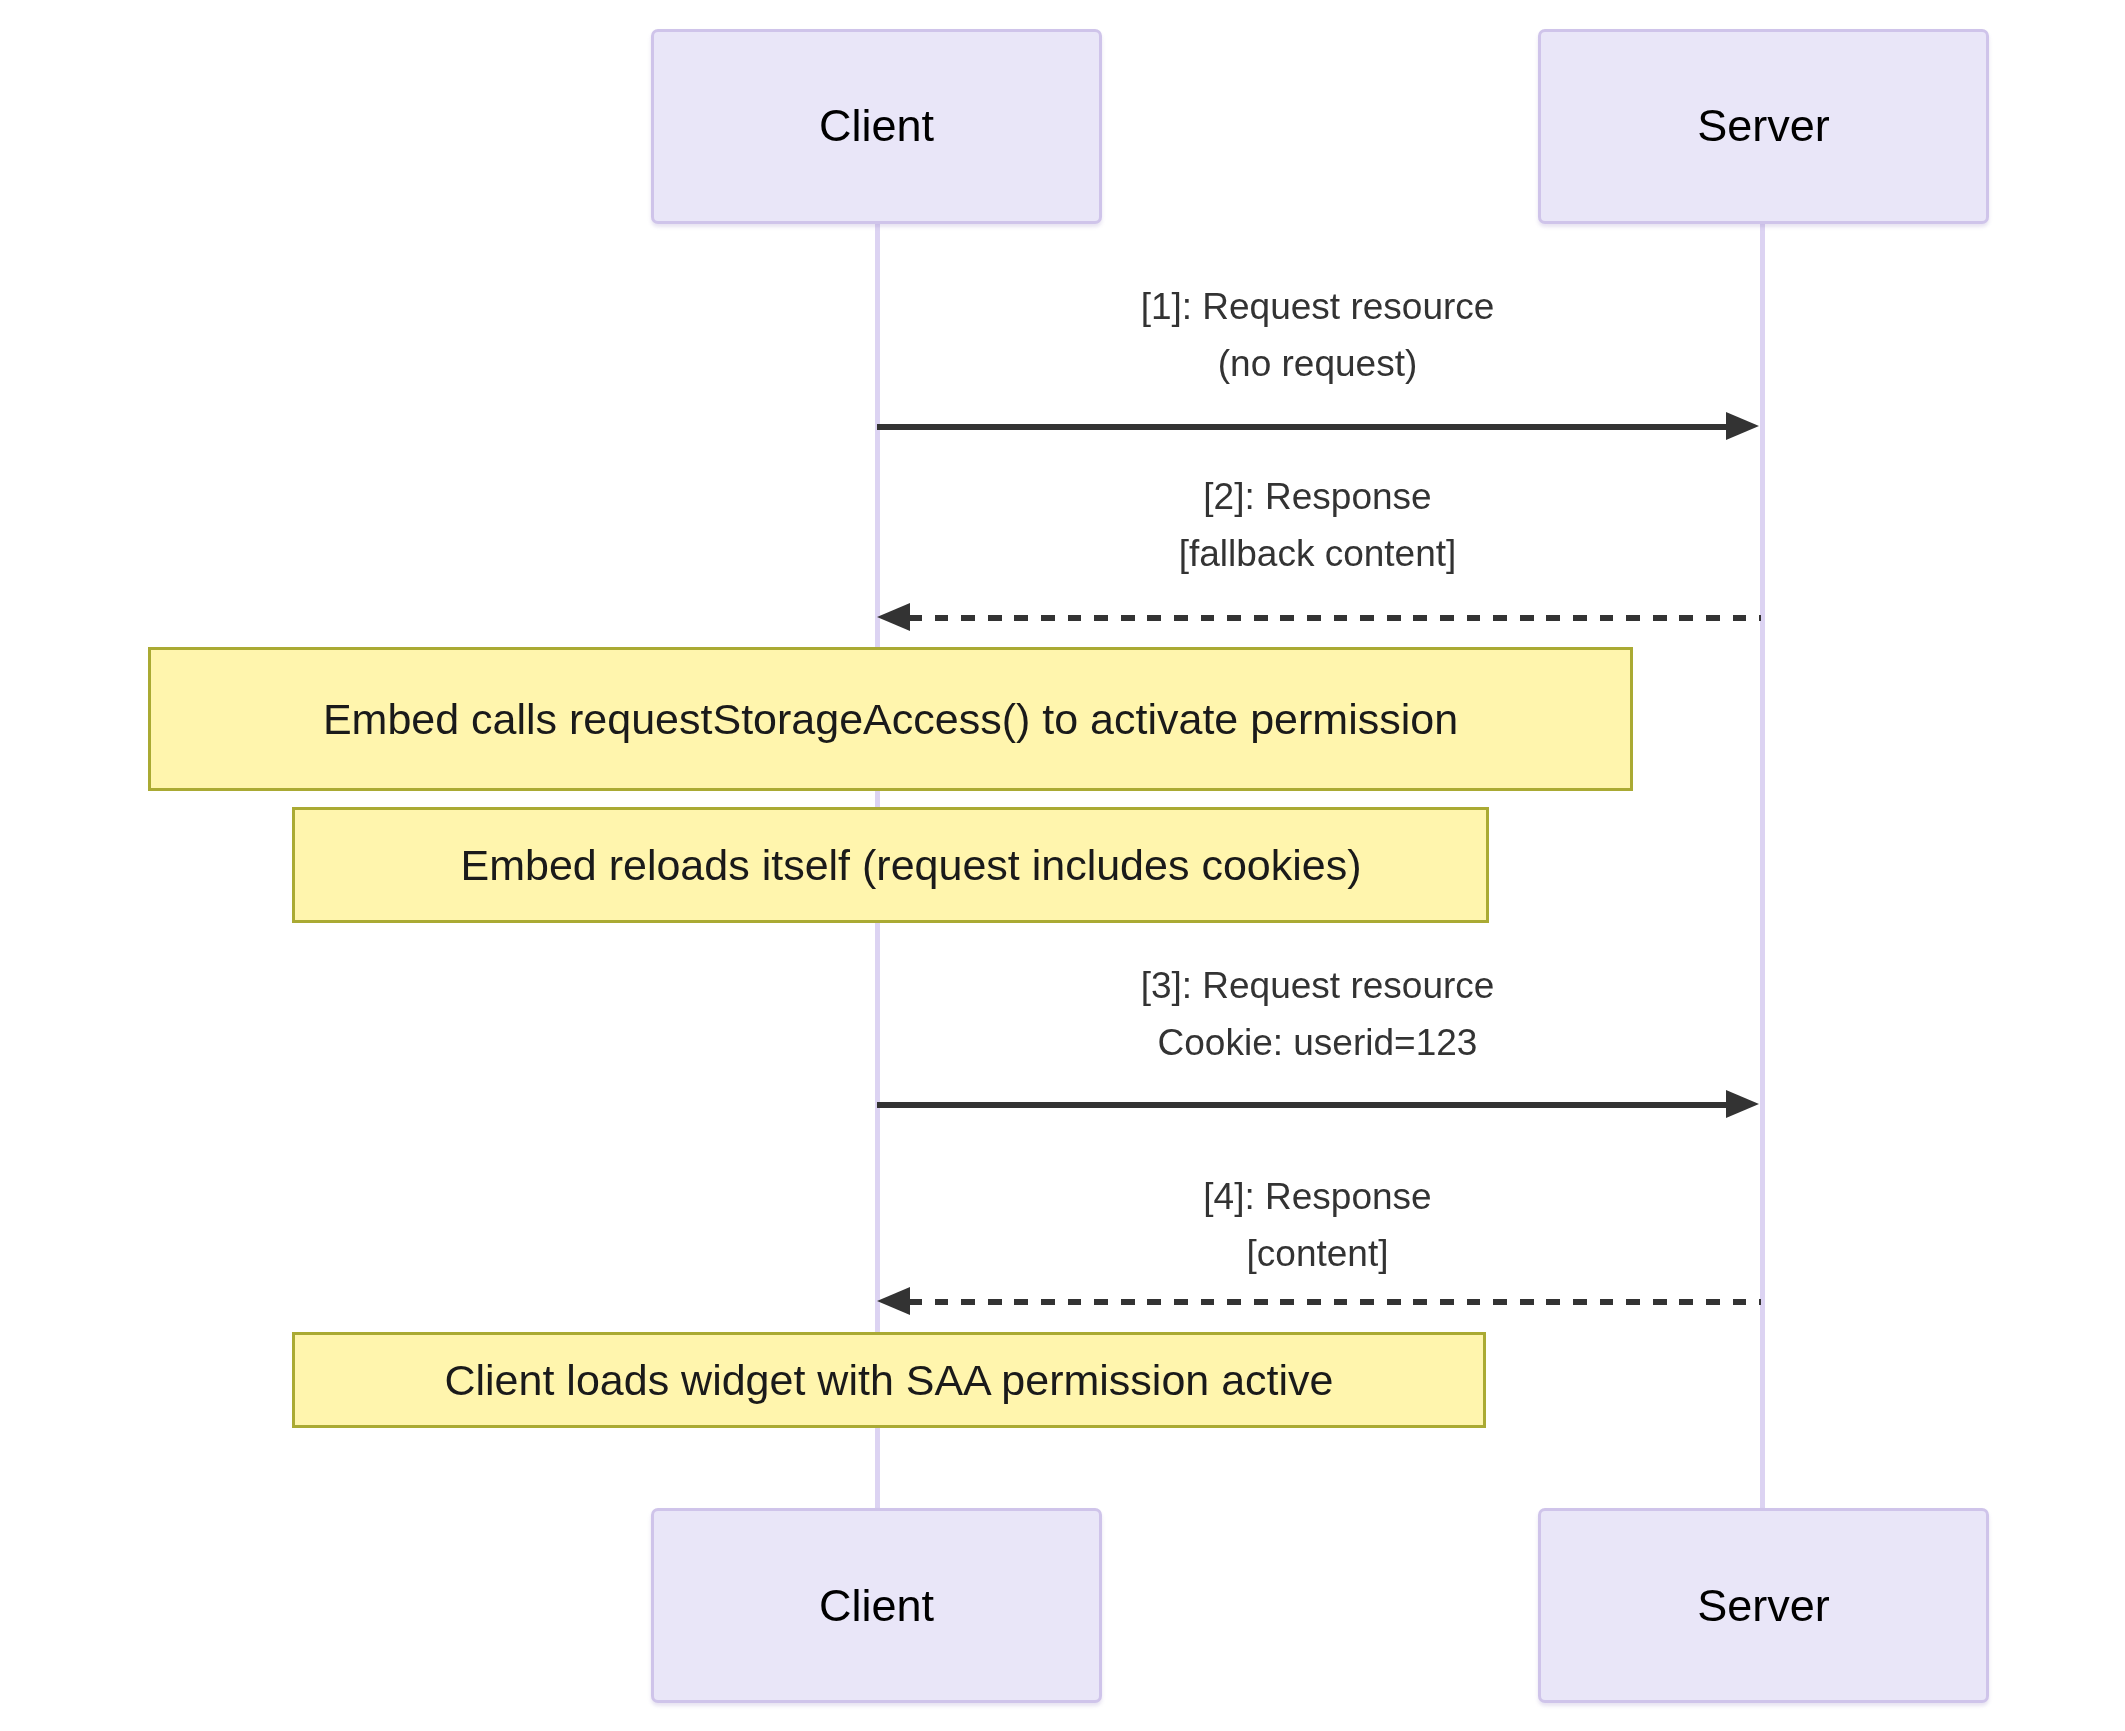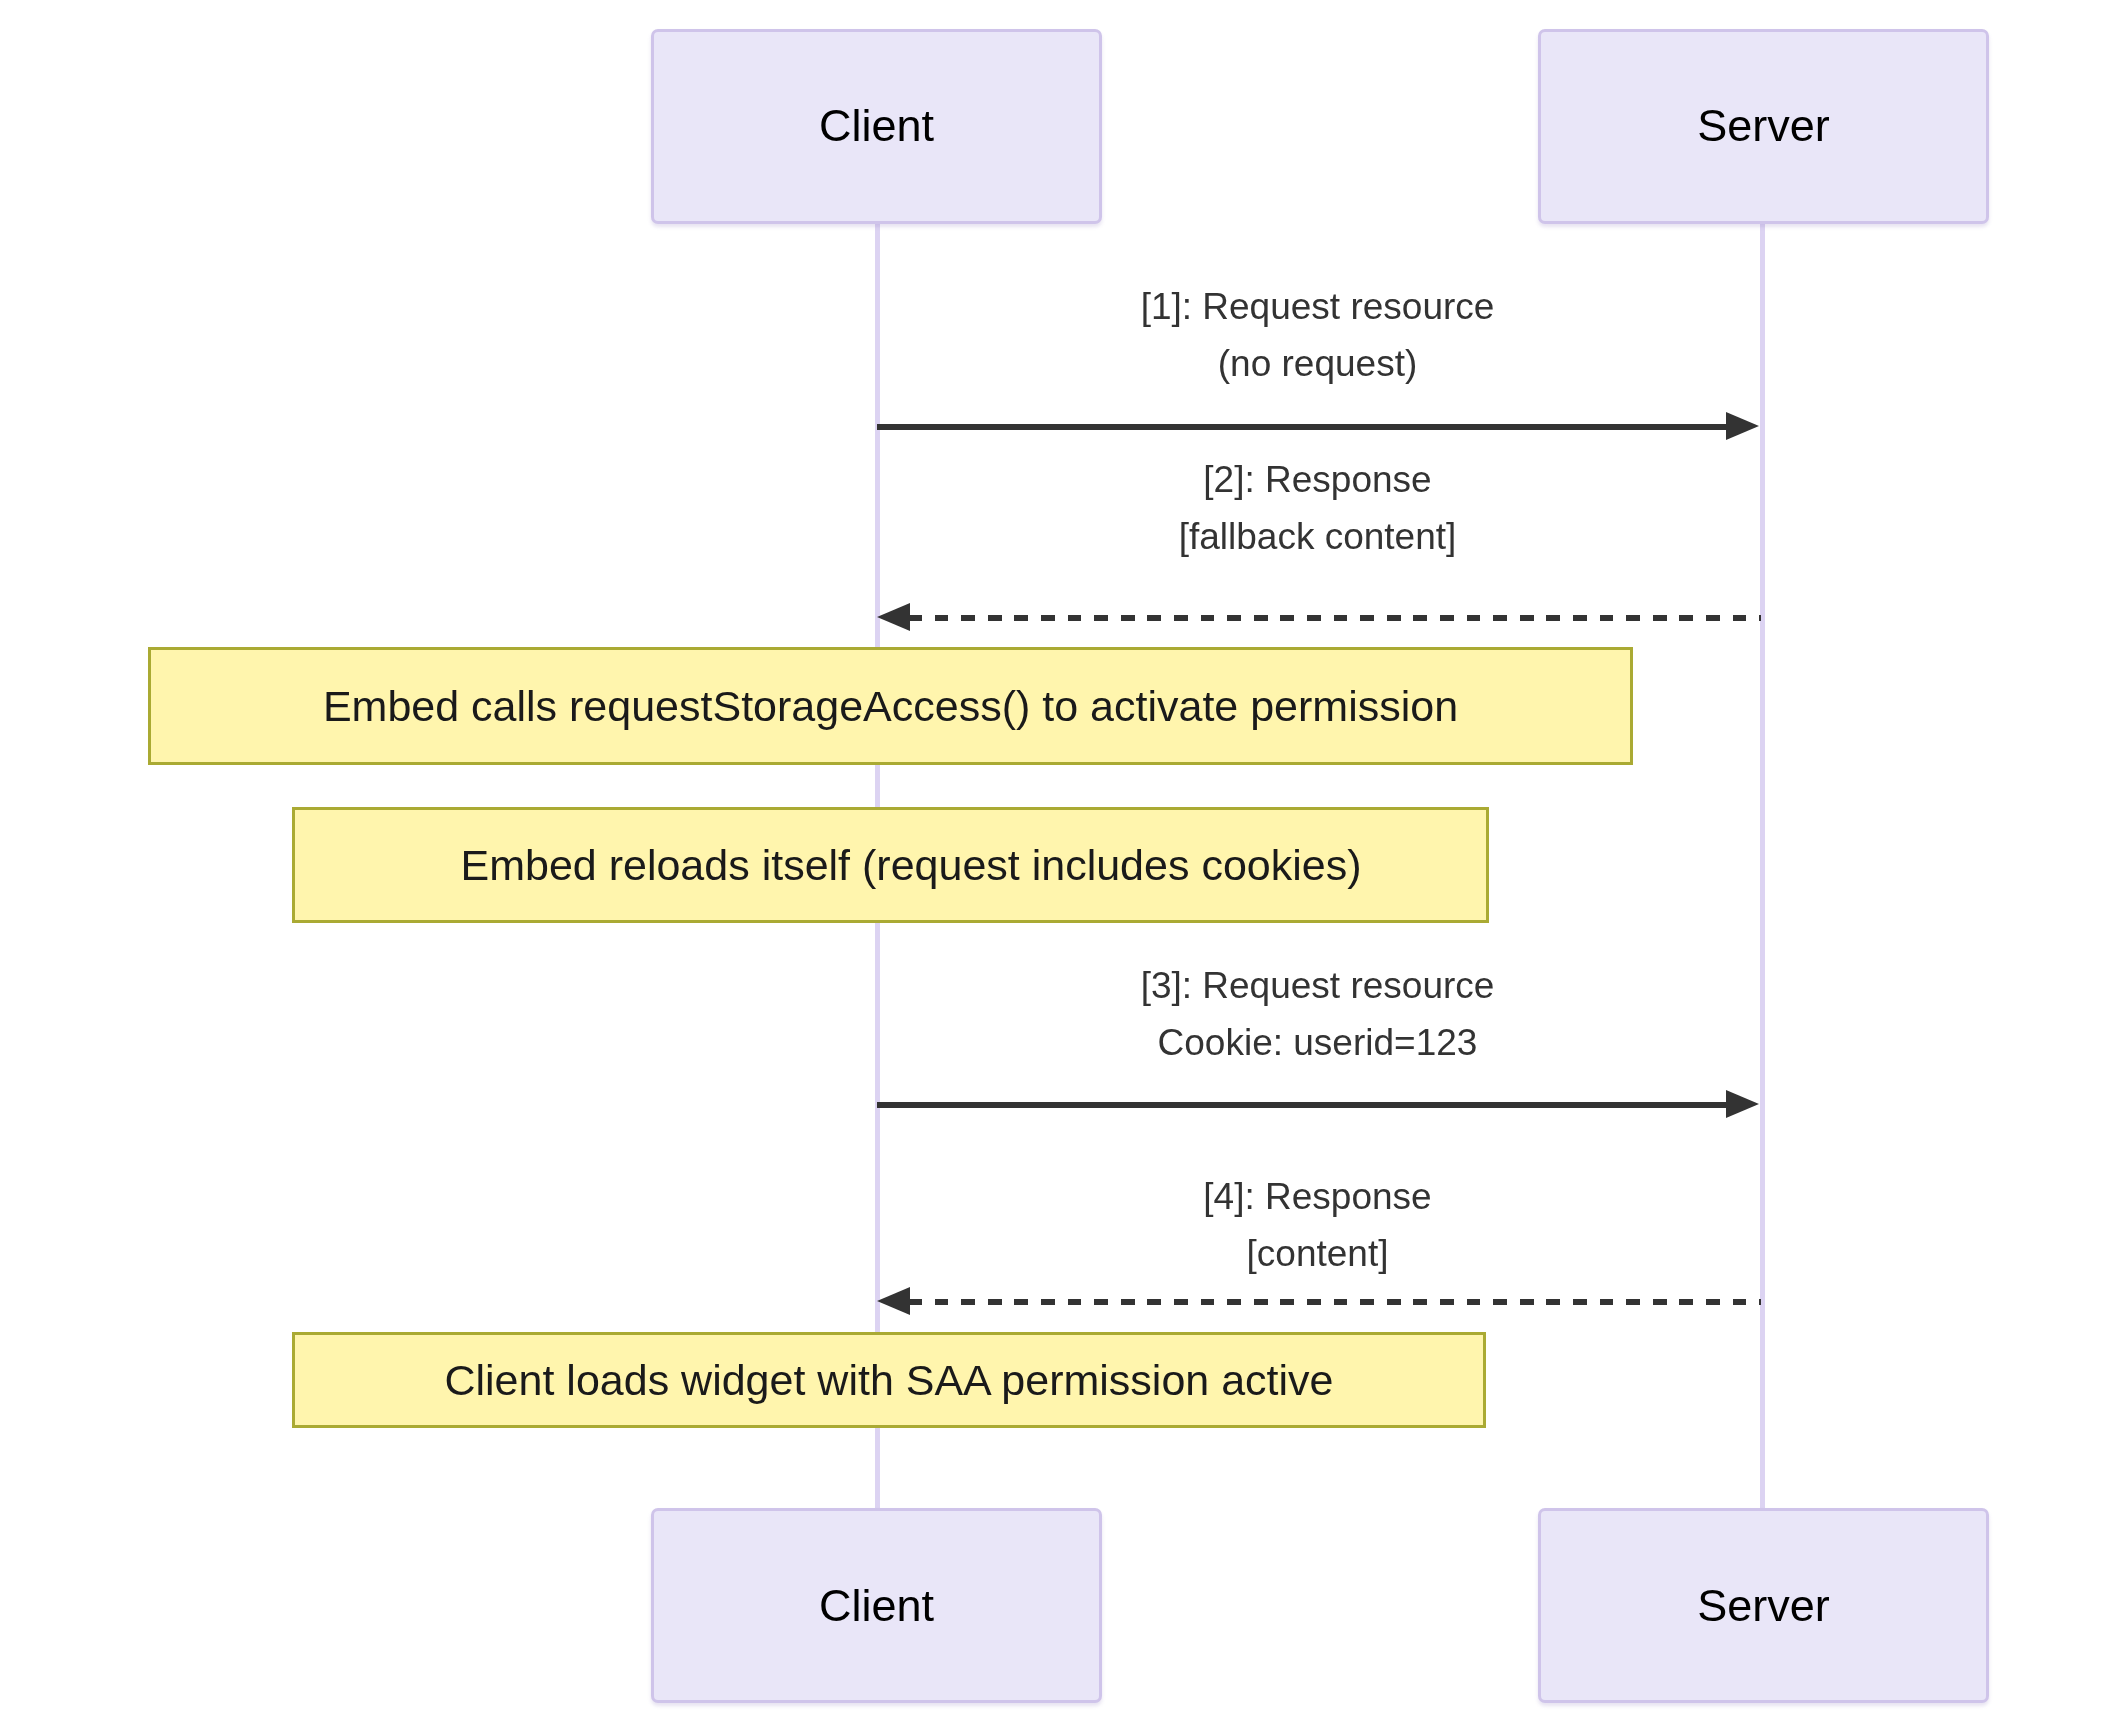--- a/index.html
+++ b/index.html
@@ -44,21 +44,21 @@
   .lifeline.client{left:875px;}
   .lifeline.server{left:1760px;}
   
   .msg-text{
     position:absolute;left:825px;width:985px;
     text-align:center;
     font-size:37px;line-height:57px;
     color:var(--message_color);
   }
   .msg-text.m1{top:278px;}
-  .msg-text.m2{top:451px;}
+  .msg-text.m2{top:468px;}
   .msg-text.m3{top:957px;}
   .msg-text.m4{top:1168px;}
   
   .arrow-line{
     position:absolute;height:5.9px;background:var(--message_color);
   }
   .arrow-line.dashed{
     background:repeating-linear-gradient(90deg,var(--message_color) 0 13.8px,transparent 13.8px 26.6px);
   }
   .arrowhead{
@@ -83,21 +83,21 @@
   
   .note{
     position:absolute;
     background:var(--note_fill);
     border:3px solid var(--note_border);
     box-sizing:border-box;
     display:flex;align-items:center;justify-content:center;
     font-size:43px;color:var(--text_color);
     text-align:center;
   }
-  .note.n1{left:148px;top:647px;width:1485px;height:118px;}
+  .note.n1{left:148px;top:647px;width:1485px;height:144px;}
   .note.n2{left:292px;top:807px;width:1197px;height:116px;padding-left:41px;}
   .note.n3{left:292px;top:1332px;width:1194px;height:96px;}
 </style>
 </head>
 <body>
 
 <div class="canvas">
 
   <div class="lifeline client"></div>
   <div class="lifeline server"></div>

